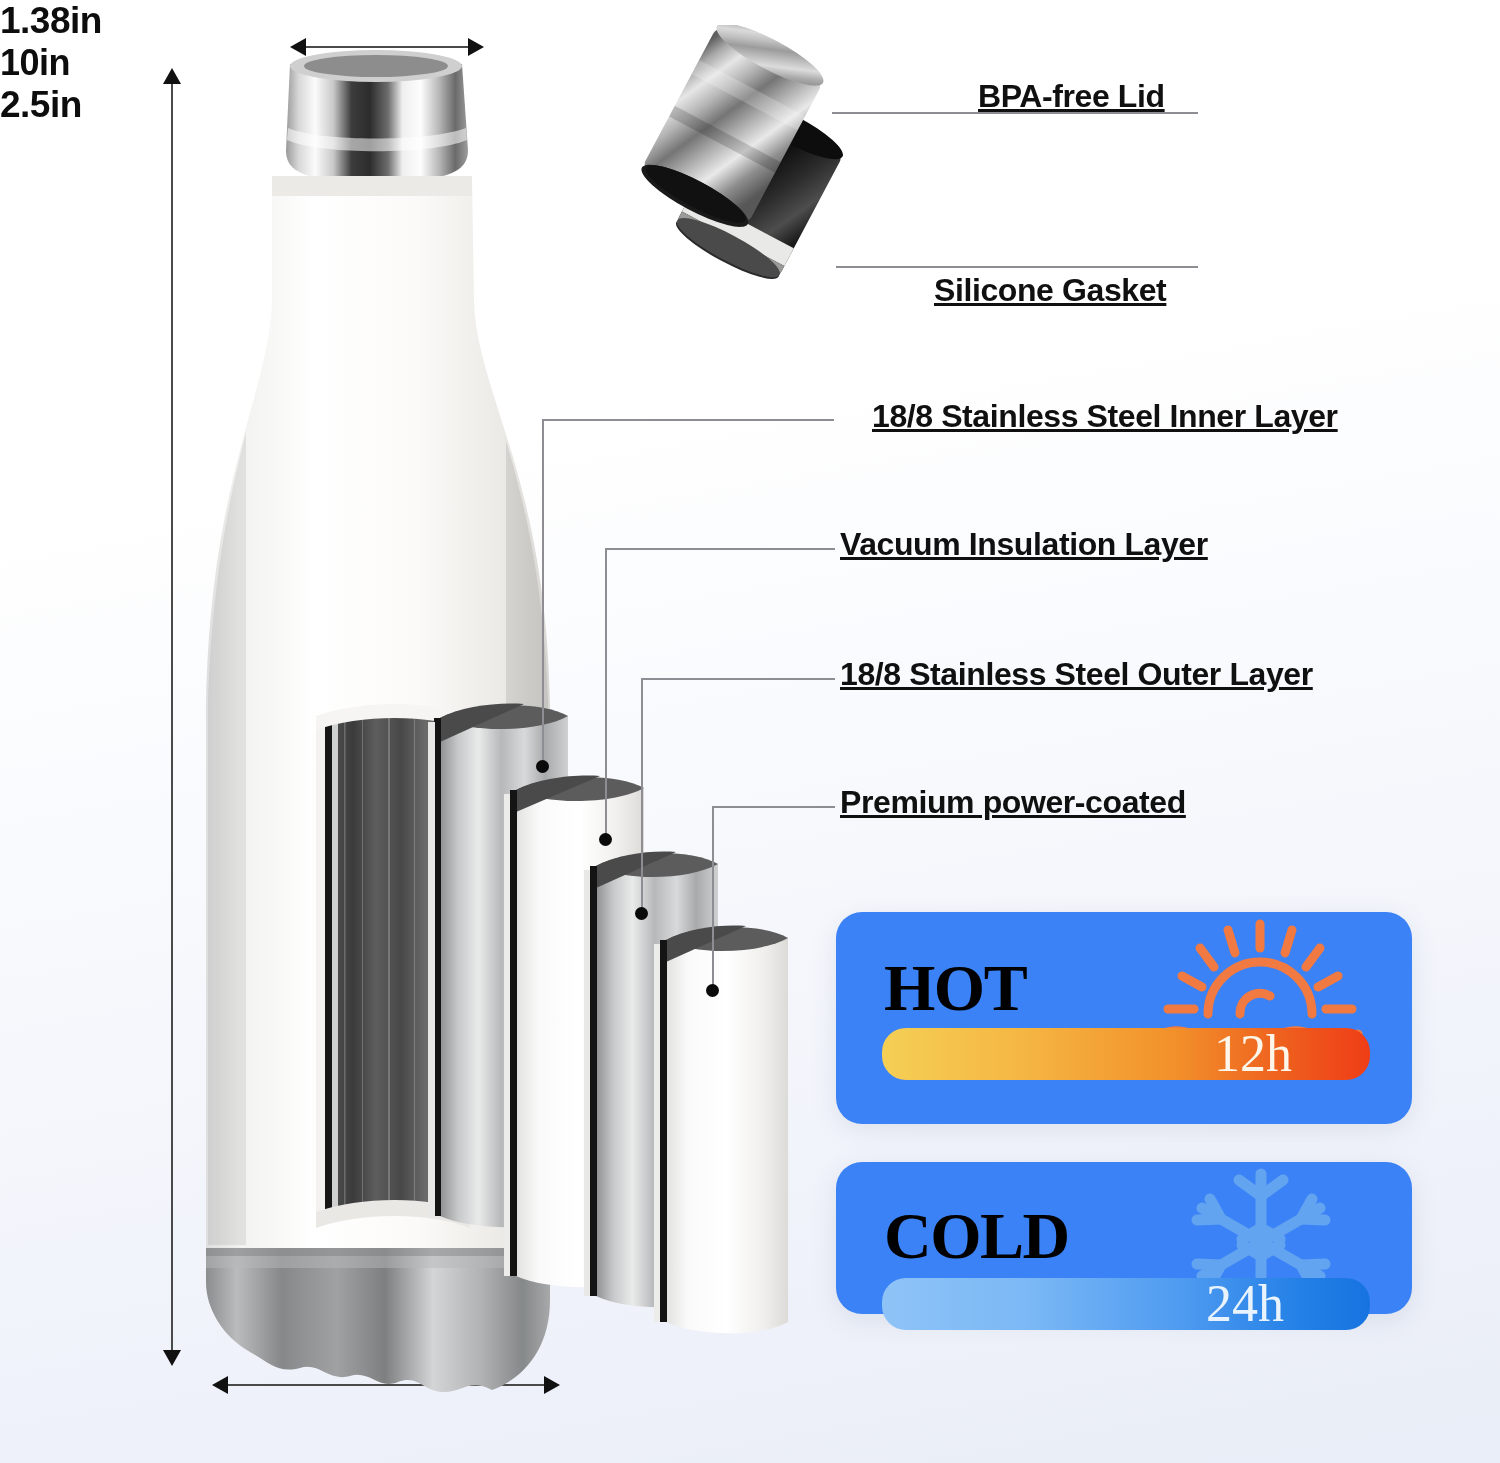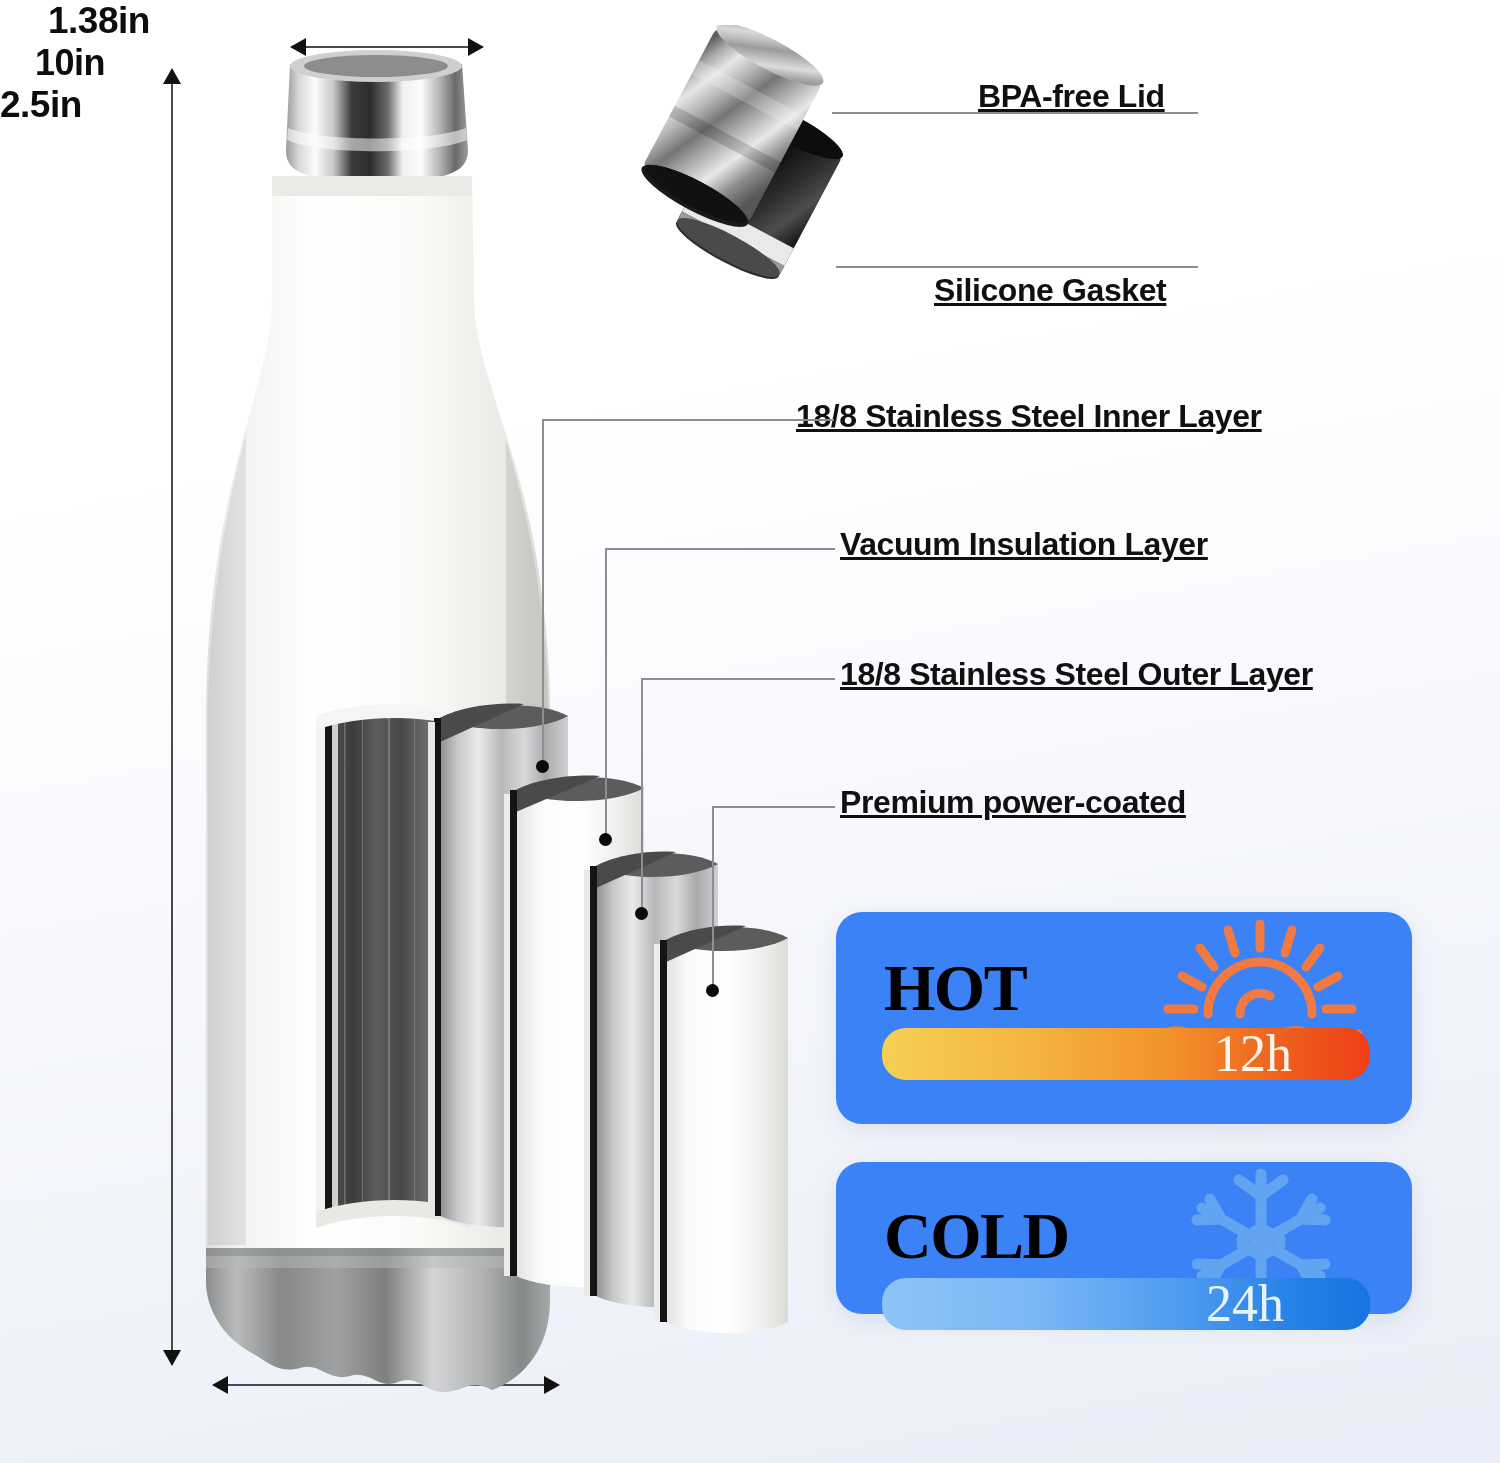--- a/index.html
+++ b/index.html
@@ -7,23 +7,23 @@
     width:1500px;height:1463px;
     font-family:"Liberation Sans","DejaVu Sans",sans-serif;
     background:linear-gradient(170deg,#ffffff 0%,#ffffff 30%,#f5f7fc 62%,#e9edf7 100%);
     overflow:hidden;position:relative;
   }
   .stage{position:absolute;inset:0;}
   .abs{position:absolute;}
 
   
   .dim-text{font-weight:bold;color:#0d0d0d;letter-spacing:-0.5px;}
-  .dim-top{font-size:37px;left:338px;top:0px;margin-left:48px;}
+  .dim-top{font-size:37px;left:338px;top:0px;}
   .dim-bottom{font-size:37px;left:352px;top:1398px;}
-  .dim-left{font-size:36px;left:64px;top:650px;padding-left:35px;}
+  .dim-left{font-size:36px;left:64px;top:650px;}
 
   .hline{position:absolute;height:2px;background:#4a4a4a;}
   .vline{position:absolute;width:2px;background:#4a4a4a;}
   .arrow{position:absolute;width:0;height:0;}
   .arrow-l{border-top:9px solid transparent;border-bottom:9px solid transparent;border-right:16px solid #111;}
   .arrow-r{border-top:9px solid transparent;border-bottom:9px solid transparent;border-left:16px solid #111;}
   .arrow-u{border-left:9px solid transparent;border-right:9px solid transparent;border-bottom:16px solid #111;}
   .arrow-d{border-left:9px solid transparent;border-right:9px solid transparent;border-top:16px solid #111;}
 
   
@@ -300,21 +300,21 @@
       <rect x="54" y="126" width="120" height="12" fill="#000000" opacity="0.16"></rect>
     </g>
   </svg>
 
   <div class="callout" style="left:978px;top:78px;">BPA-free Lid</div>
   <div class="leader lh" style="left:832px;top:112px;width:366px;"></div>
 
   <div class="callout" style="left:934px;top:232px;margin-top:40px;">Silicone Gasket</div>
   <div class="leader lh" style="left:836px;top:266px;width:362px;"></div>
 
-  <div class="callout" style="left:796px;top:398px;">18/8 Stainless Steel Inner Layer</div>
+  <div class="callout" style="left:872px;top:398px;">18/8 Stainless Steel Inner Layer</div>
   <div class="leader lh" style="left:542px;top:419px;width:292px;"></div>
   <div class="leader lv" style="left:542px;top:419px;height:348px;"></div>
   <div class="dot" style="left:536px;top:760px;"></div>
 
   <div class="callout" style="left:840px;top:526px;">Vacuum Insulation Layer</div>
   <div class="leader lh" style="left:605px;top:548px;width:230px;"></div>
   <div class="leader lv" style="left:605px;top:548px;height:292px;"></div>
   <div class="dot" style="left:599px;top:833px;"></div>
 
   <div class="callout" style="left:840px;top:656px;">18/8 Stainless Steel Outer Layer</div>

